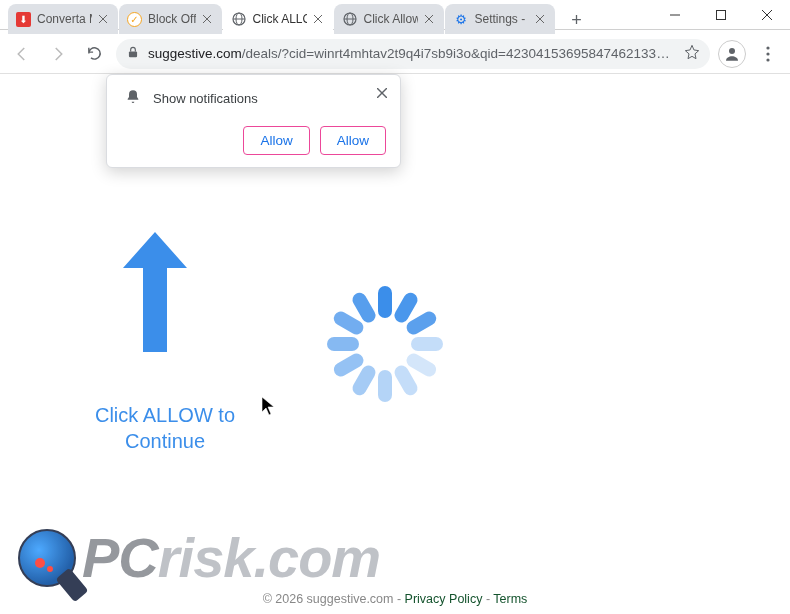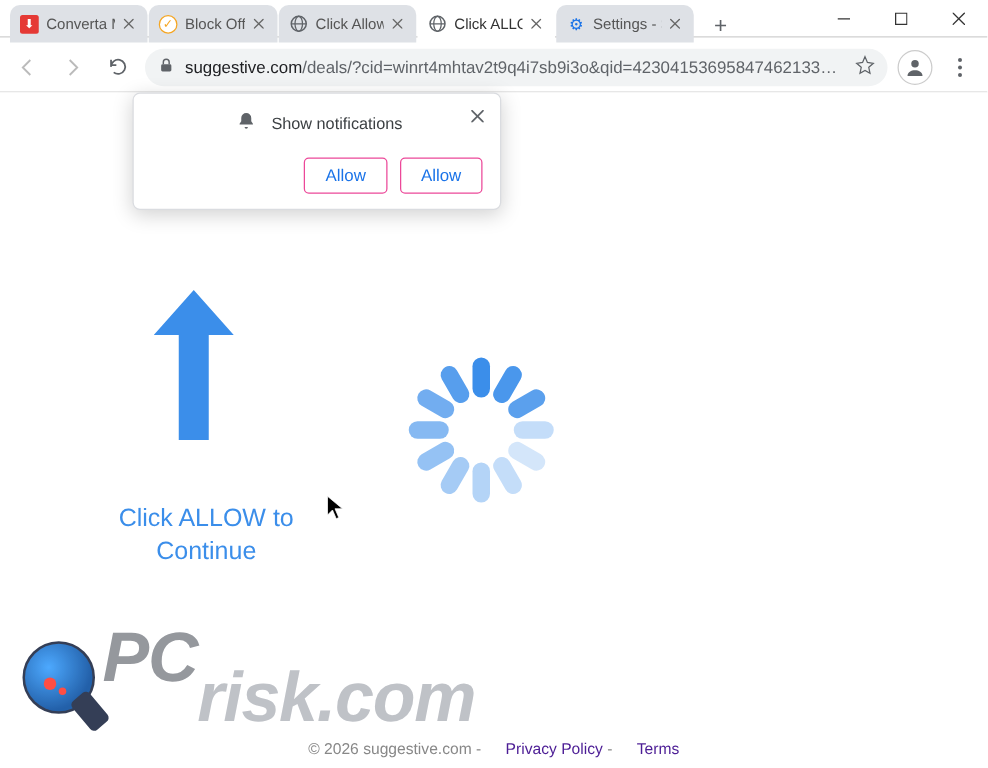--- a/index.html
+++ b/index.html
@@ -147,21 +147,21 @@
     font-size:13px;
     color:#3c4043;
   }
   .perm-popup .perm-title { font-size:13.5px; color:#202124; margin-bottom:10px; }
   .perm-close {
     position:absolute;
     top:8px; right:8px;
     width:20px;height:20px;
     display:flex;align-items:center;justify-content:center;
   }
-  .perm-row { display:flex;align-items:center;gap:12px;margin-bottom:18px;padding-left:4px;justify-content:center; }
+  .perm-row { display:flex;align-items:center;gap:12px;margin-bottom:18px;padding-left:4px; }
   .perm-row .bell { color:#5f6368; }
   .perm-actions { display:flex; justify-content:flex-end; gap:10px; }
   .perm-btn {
     border:1px solid #ec4899;
     background:#fff;
     color:#1a73e8;
     font-size:13.5px;
     padding:6px 16px;
     border-radius:4px;
   }
@@ -201,21 +201,21 @@
     top:322px;
   }
   .footer {
     position:absolute;
     bottom:8px;
     left:0;right:0;
     text-align:center;
     font-size:12.5px;
     color:#888;
   }
-  .footer a { color:#4c1d95; text-decoration:none;margin-left:16px; }
+  .footer a { color:#14532d; text-decoration:none; }
 
   
   .watermark {
     position:absolute;
     left:18px;
     bottom:24px;
     display:flex;
     align-items:center;
     font-family: Arial, sans-serif;
     font-style: italic;
@@ -245,21 +245,21 @@
   .wm-handle {
     position:absolute;
     width:18px;height:30px;
     background:#1f2a44;
     border-radius:4px;
     right:-10px;bottom:-18px;
     transform:rotate(-40deg);
   }
   .wm-text { display:flex; font-size:56px; letter-spacing:-1px;text-align:center; }
   .wm-g1 { color:#8a8d93; }
-  .wm-g2 { color:#b9bcc2;margin-top:32px; }
+  .wm-g2 { color:#b9bcc2; }
 </style>
 </head>
 <body>
 
 <div class="titlebar">
   <div class="win-btn">
     <svg viewBox="0 0 10 10">
         <line x1="0" y1="5" x2="10" y2="5" stroke="#333" stroke-width="1"></line>
       </svg>
   </div>
@@ -290,45 +290,45 @@
   <div class="tab">
     <span class="favicon" style="background:#fff;border-radius:50%;border:1px solid #f5a623;color:#f5a623;font-size:10px;">✓</span>
     <span class="tab-title">Block Off</span>
     <span class="tab-close">
       <svg width="8" height="8" viewBox="0 0 8 8">
           <line x1="0" y1="0" x2="8" y2="8" stroke="#666"></line>
           <line x1="8" y1="0" x2="0" y2="8" stroke="#666"></line>
         </svg>
     </span>
   </div>
+  <div class="tab active">
+    <span class="favicon">
+      <svg width="14" height="14" viewBox="0 0 14 14">
+          <circle cx="7" cy="7" r="6" fill="none" stroke="#5f6368" stroke-width="1.2"></circle>
+          <ellipse cx="7" cy="7" rx="3" ry="6" fill="none" stroke="#5f6368" stroke-width="1"></ellipse>
+          <line x1="1" y1="7" x2="13" y2="7" stroke="#5f6368"></line>
+        </svg>
+    </span>
+    <span class="tab-title">Click ALLO</span>
+    <span class="tab-close">
+      <svg width="8" height="8" viewBox="0 0 8 8">
+          <line x1="0" y1="0" x2="8" y2="8" stroke="#666"></line>
+          <line x1="8" y1="0" x2="0" y2="8" stroke="#666"></line>
+        </svg>
+    </span>
+  </div>
   <div class="tab">
     <span class="favicon">
       <svg width="14" height="14" viewBox="0 0 14 14">
           <circle cx="7" cy="7" r="6" fill="none" stroke="#5f6368" stroke-width="1.2"></circle>
           <ellipse cx="7" cy="7" rx="3" ry="6" fill="none" stroke="#5f6368" stroke-width="1"></ellipse>
           <line x1="1" y1="7" x2="13" y2="7" stroke="#5f6368"></line>
         </svg>
     </span>
     <span class="tab-title">Click Allow</span>
-    <span class="tab-close">
-      <svg width="8" height="8" viewBox="0 0 8 8">
-          <line x1="0" y1="0" x2="8" y2="8" stroke="#666"></line>
-          <line x1="8" y1="0" x2="0" y2="8" stroke="#666"></line>
-        </svg>
-    </span>
-  </div>
-  <div class="tab active">
-    <span class="favicon">
-      <svg width="14" height="14" viewBox="0 0 14 14">
-          <circle cx="7" cy="7" r="6" fill="none" stroke="#5f6368" stroke-width="1.2"></circle>
-          <ellipse cx="7" cy="7" rx="3" ry="6" fill="none" stroke="#5f6368" stroke-width="1"></ellipse>
-          <line x1="1" y1="7" x2="13" y2="7" stroke="#5f6368"></line>
-        </svg>
-    </span>
-    <span class="tab-title">Click ALLO</span>
     <span class="tab-close">
       <svg width="8" height="8" viewBox="0 0 8 8">
           <line x1="0" y1="0" x2="8" y2="8" stroke="#666"></line>
           <line x1="8" y1="0" x2="0" y2="8" stroke="#666"></line>
         </svg>
     </span>
   </div>
   <div class="tab">
     <span class="favicon" style="color:#1a73e8;font-size:13px;">⚙</span>
     <span class="tab-title">Settings - S</span>

